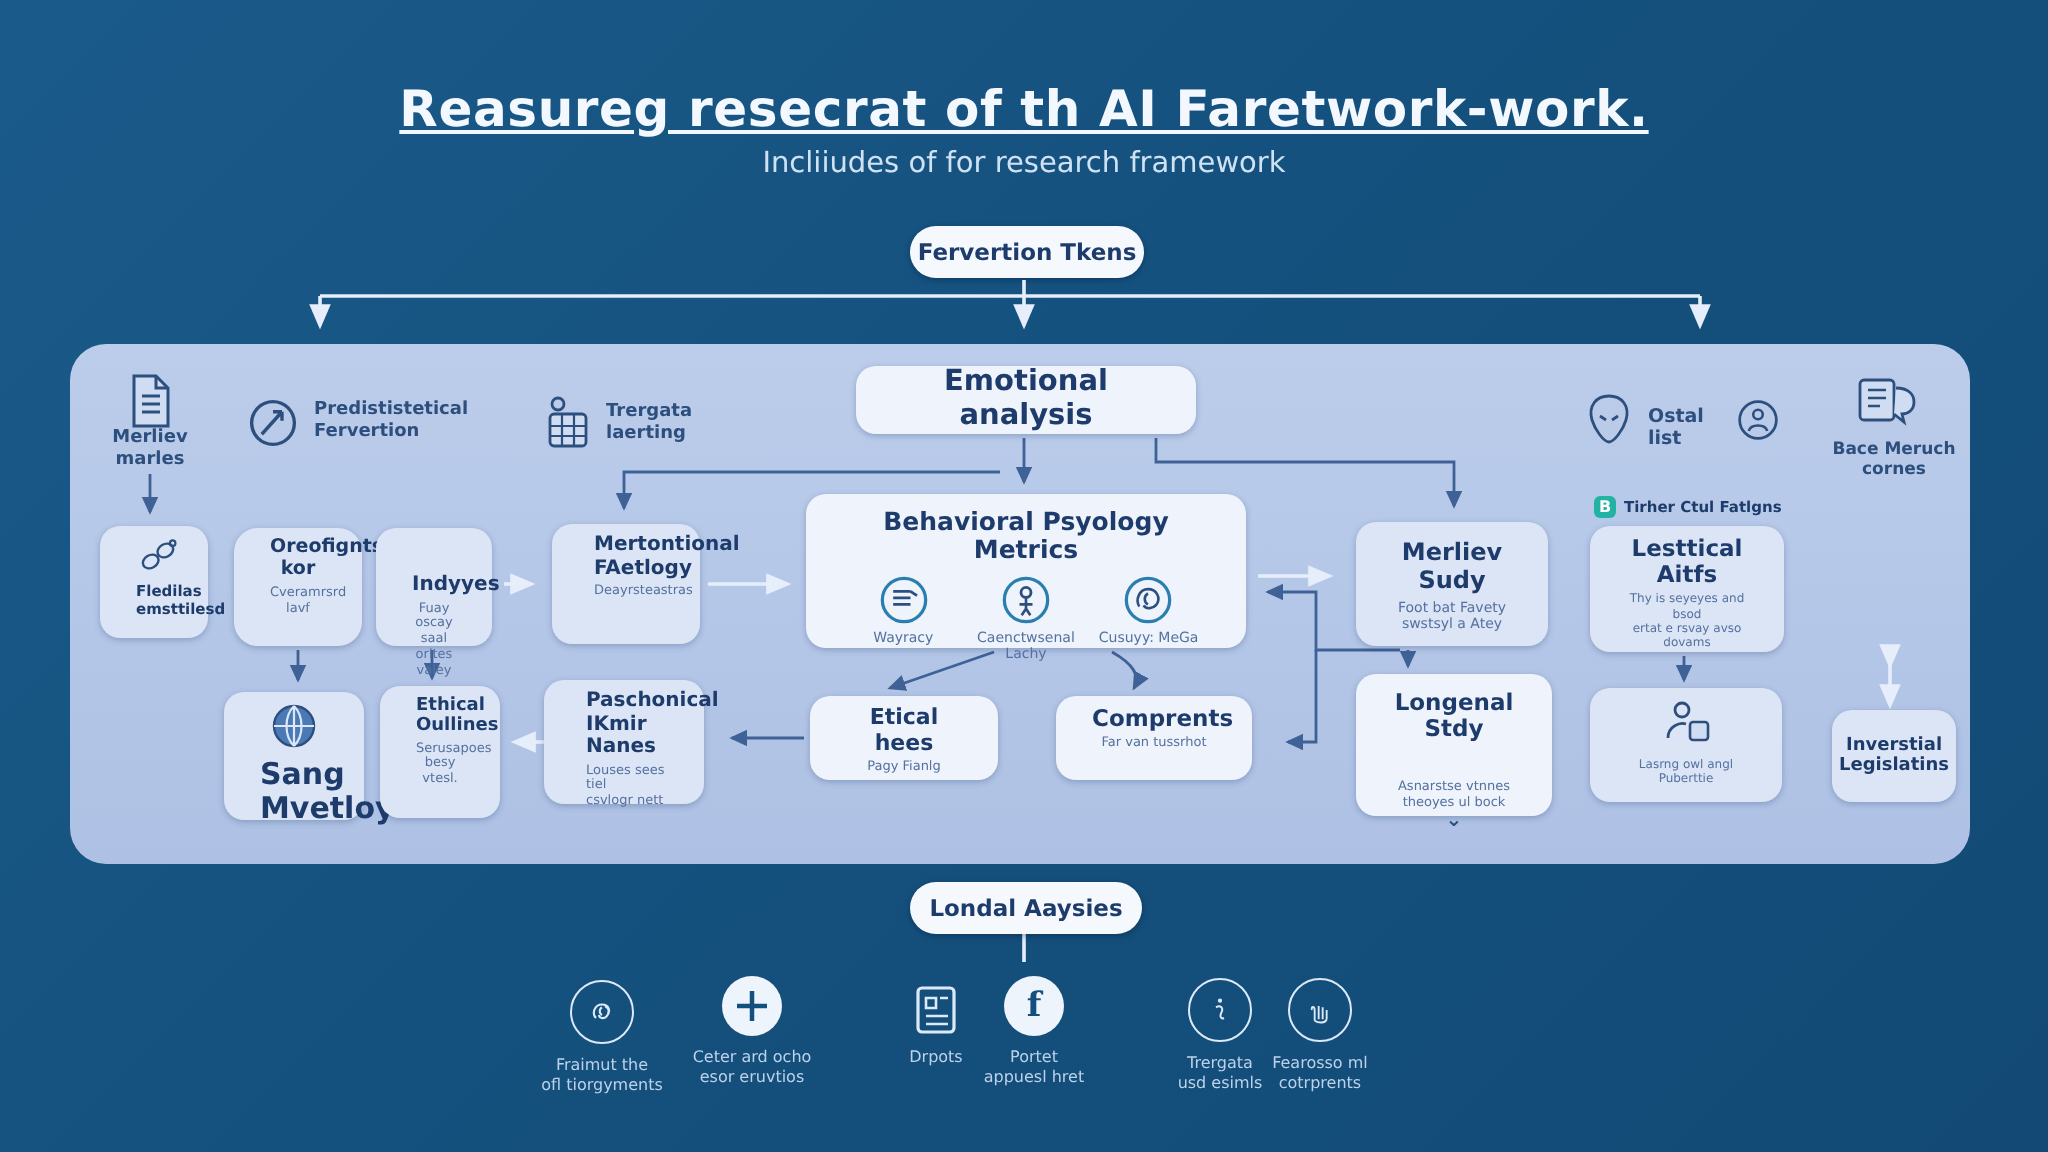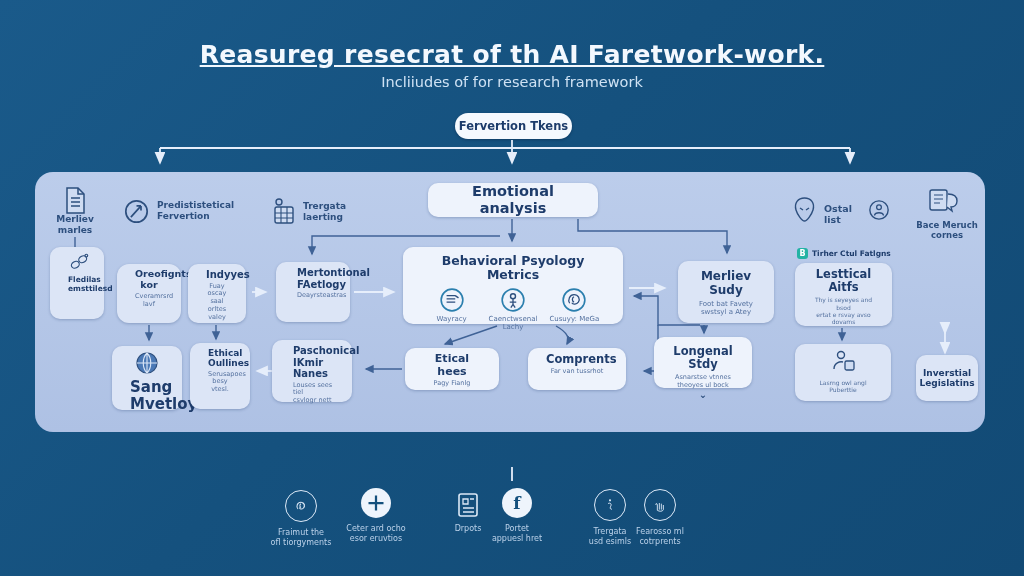--- a/index.html
+++ b/index.html
@@ -119,39 +119,39 @@
     <path d="M6,7 h9 M6,11 h9 M6,15 h6" stroke="#2d4f7e" stroke-width="1.2"></path>
     <path d="M20,6 c6,0 9,3 9,7 c0,4 -3,6 -6,6 l1,4 l-5,-4" fill="#cfdcf2" stroke="#2d4f7e" stroke-width="1.4"></path>
   </svg>
   <div class="iconlabel" style="left:912px;top:220px;width:70px;text-align:center;font-size:8.5px;" data-bind="panel.icon_labels.chat_doc">Bace Meruch
 cornes</div>
 
   <div class="card light" style="left:428px;top:183px;width:170px;height:34px;display:flex;align-items:center;justify-content:center;">
     <span class="t" style="font-size:14.5px;" data-bind="panel.header_card.label">Emotional analysis</span>
   </div>
 
-  <div class="card" style="left:50px;top:247px;width:54px;height:72px;">
+  <div class="card" style="left:50px;top:263px;width:54px;height:56px;">
     <svg width="22" height="20" viewBox="0 0 24 20">
       <ellipse cx="8" cy="13" rx="4.5" ry="3.5" transform="rotate(-30 8 13)" fill="none" stroke="#2d4f7e" stroke-width="1.3"></ellipse>
       <ellipse cx="16" cy="7" rx="4.5" ry="3.5" transform="rotate(-30 16 7)" fill="none" stroke="#2d4f7e" stroke-width="1.3"></ellipse>
       <circle cx="20" cy="3" r="1.5" fill="none" stroke="#2d4f7e" stroke-width="1.2"></circle>
     </svg>
     <div class="t" style="font-size:7.5px;" data-bind="panel.cards.fledilas.title">Fledilas
 emsttilesd</div>
   </div>
 
   <div class="card" style="left:117px;top:264px;width:64px;height:59px;border-radius:12px;">
     <div class="t" style="font-size:9.5px;" data-bind="panel.cards.oreofignts.title">Oreofignts
 kor</div>
     <div class="s" style="font-size:6.5px;" data-bind="panel.cards.oreofignts.sub">Cveramrsrd
 lavf</div>
   </div>
 
   <div class="card" style="left:188px;top:264px;width:58px;height:59px;">
-    <div class="t" style="font-size:10px;" data-bind="panel.cards.indyyes.title">Indyyes</div>
+    <div class="t" style="font-size:10px;margin-top:18px;" data-bind="panel.cards.indyyes.title">Indyyes</div>
     <div class="s" style="font-size:6.5px;" data-bind="panel.cards.indyyes.sub">Fuay oscay
 saal orltes
 valey</div>
   </div>
 
   <div class="card" style="left:276px;top:262px;width:74px;height:60px;">
     <div class="t" style="font-size:10px;text-align:left;padding-left:3px;" data-bind="panel.cards.metertional.title">Mertontional
 FAetlogy</div>
     <div class="s" style="font-size:6.5px;text-align:left;padding-left:3px;" data-bind="panel.cards.metertional.sub">Deayrsteastras</div>
   </div>
@@ -229,41 +229,44 @@
   <div class="card light" style="left:405px;top:348px;width:94px;height:42px;">
     <div class="t" style="font-size:11px;" data-bind="panel.cards.etical_hees.title">Etical hees</div>
     <div class="s" style="font-size:6.5px;" data-bind="panel.cards.etical_hees.sub">Pagy Fianlg</div>
   </div>
 
   <div class="card light" style="left:528px;top:348px;width:98px;height:42px;">
     <div class="t" style="font-size:11.5px;" data-bind="panel.cards.comprents.title">Comprents</div>
     <div class="s" style="font-size:6.5px;" data-bind="panel.cards.comprents.sub">Far van tussrhot</div>
   </div>
 
-  <div class="card light" style="left:654px;top:337px;width:98px;height:51px;">
+  <div class="card light" style="left:678px;top:337px;width:98px;height:71px;">
     <div class="t" style="font-size:11.5px;margin-top:3px;" data-bind="panel.cards.longenal.title">Longenal Stdy</div>
-    <div class="s" style="font-size:6.5px;margin-top:3px;" data-bind="panel.cards.longenal.sub">Asnarstse vtnnes
+    <div class="s" style="font-size:6.5px;margin-top:19px;" data-bind="panel.cards.longenal.sub">Asnarstse vtnnes
 theoyes ul bock</div>
     <div class="chev" data-bind="panel.cards.longenal.chevron">⌄</div>
   </div>
 
   <div class="card" style="left:795px;top:344px;width:96px;height:57px;">
     <svg width="26" height="24" viewBox="0 0 26 24">
       <circle cx="11" cy="6" r="3.5" fill="none" stroke="#2d4f7e" stroke-width="1.4"></circle>
       <path d="M4,20 c0,-6 6,-8 9,-7" fill="none" stroke="#2d4f7e" stroke-width="1.4"></path>
       <rect x="15" y="12" width="9" height="9" rx="1.5" fill="#cfdcf2" stroke="#2d4f7e" stroke-width="1.3"></rect>
     </svg>
     <div class="s" style="font-size:6px;" data-bind="panel.cards.person_card.caption">Lasrng owl angl Puberttie</div>
   </div>
 
   <div class="card" style="left:916px;top:355px;width:62px;height:46px;display:flex;align-items:center;justify-content:center;">
     <div class="t" style="font-size:9px;" data-bind="panel.cards.inverstial.title">Inverstial
 Legislatins</div>
   </div>
 
+  <div class="pill" style="left:455px;top:441px;width:116px;height:26px;z-index:3;">
+    <span data-bind="bottom_badge.label">Londal Aaysies</span>
+  </div>
 
   <div class="footer-item" style="left:262px;top:490px;width:78px;">
     <div class="fcircle outline">
       <svg width="18" height="18" viewBox="0 0 24 24">
           <path d="M8,16 c-3,-3 -1,-9 4,-9 c5,0 6,5 3,8 c-2,2 -5,1 -5,-1 M12,9 c-2,1 -2,4 0,5 M14,8 c2,1 3,3 2,5" fill="none" stroke="#dce9f7" stroke-width="1.4"></path>
         </svg>
     </div>
     <span data-bind="footer.items.0.label">Fraimut the
 ofl tiorgyments</span>
   </div>

